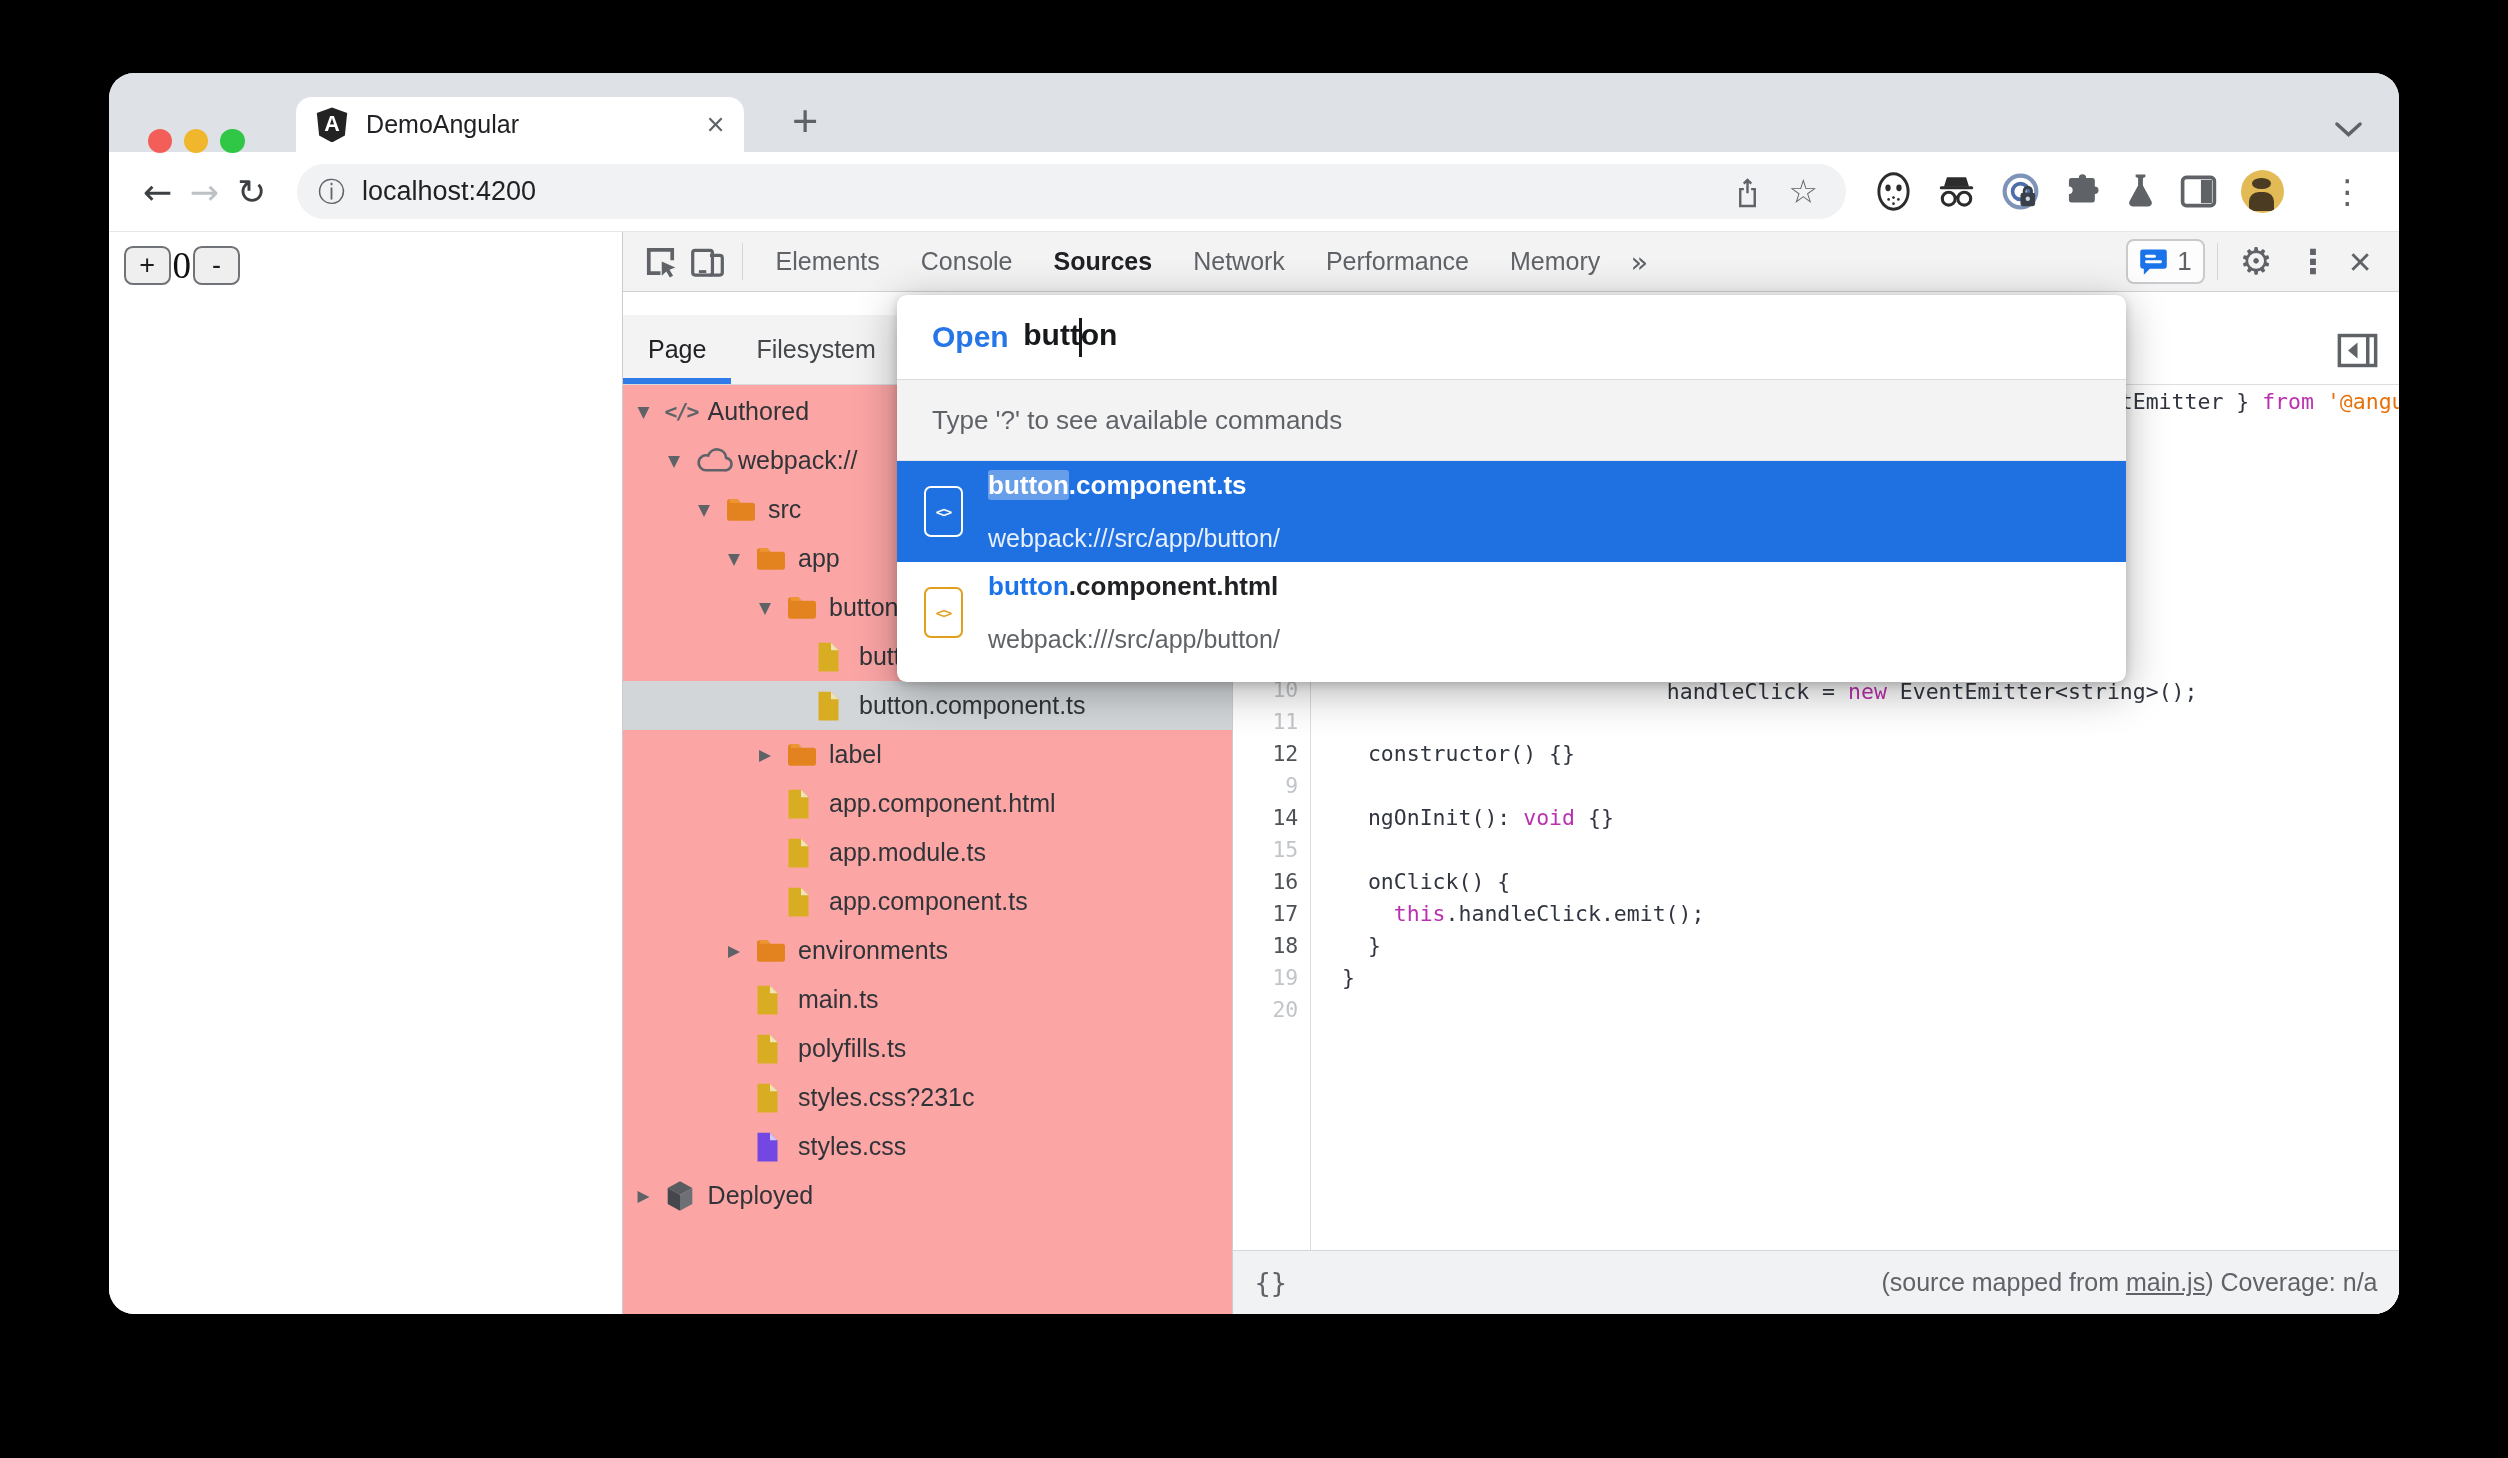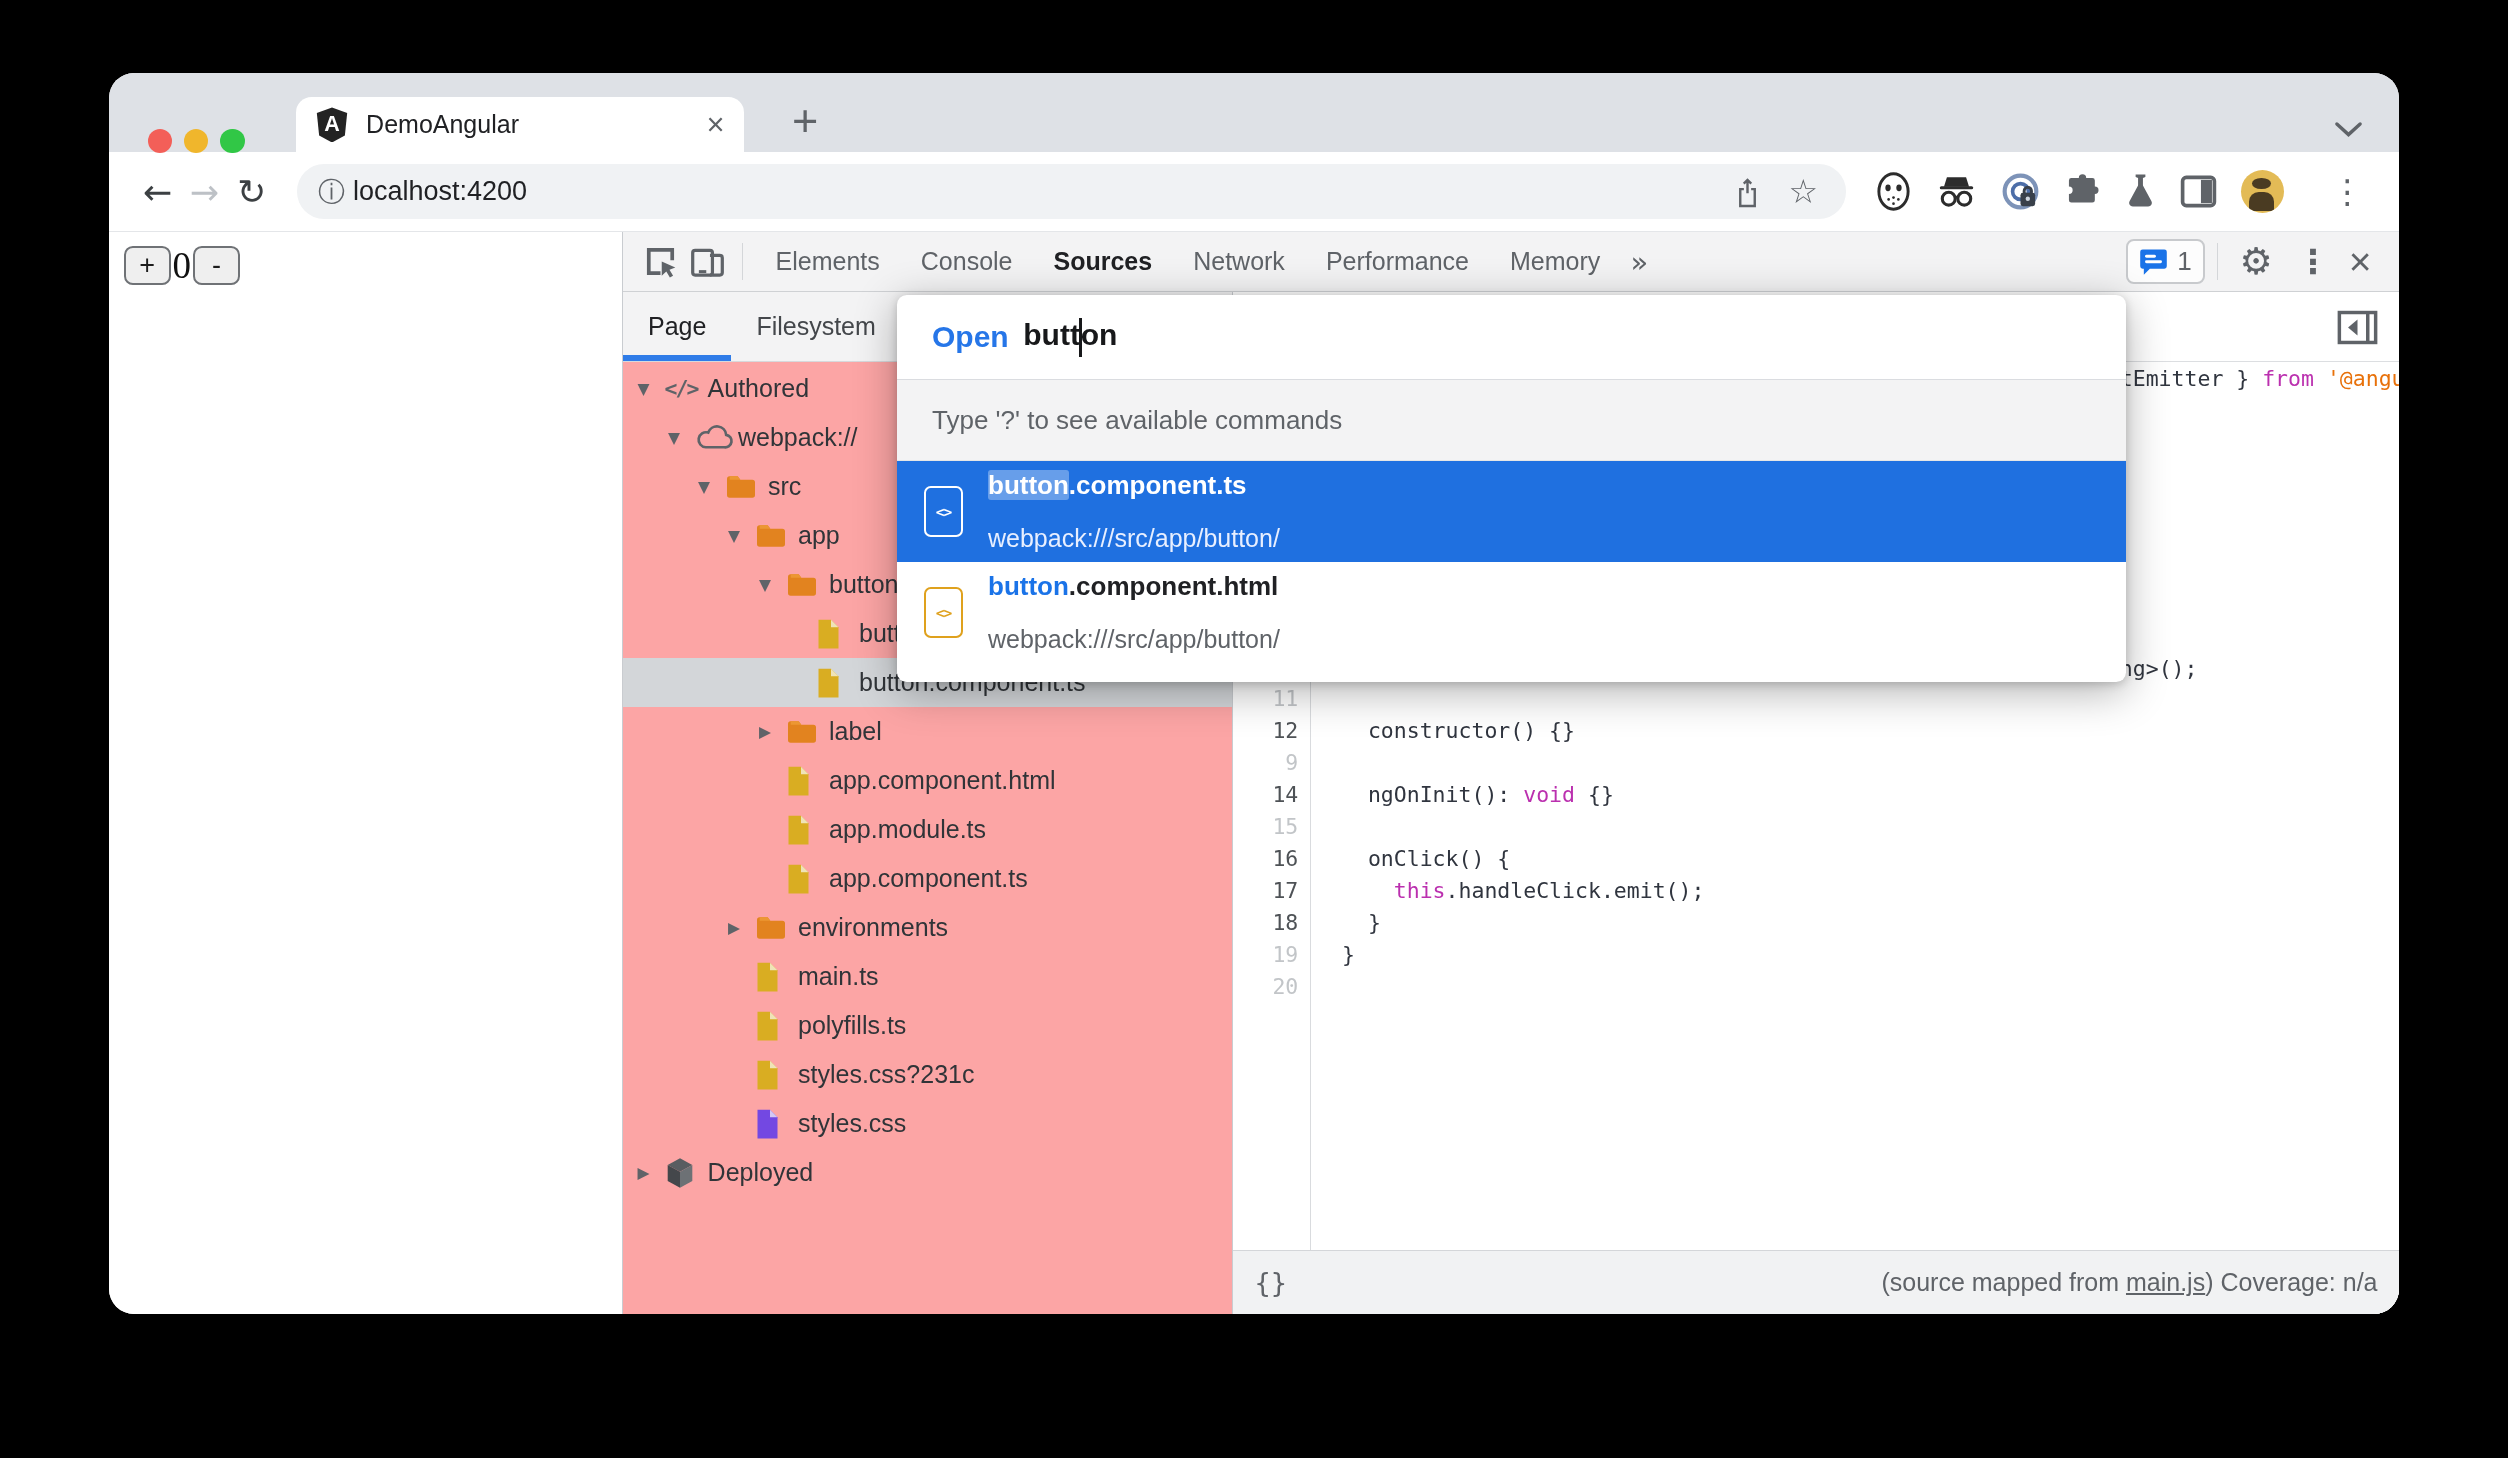--- a/index.html
+++ b/index.html
@@ -22,37 +22,37 @@
   .newtab { position:absolute; left:683px; top:21.5px; font-size:45px; color:#5f6368; font-weight:300; }
   .strip-chev { position:absolute; right:35px; top:47px; }
 
   
   .addrrow { height:80px; background:#fff; border-bottom:1px solid #e4e6e9; display:flex; align-items:center; padding:0 25px; }
   .navbtn { font-size:35px; color:#3c4043; width:47px; text-align:center; font-family:"DejaVu Sans",sans-serif; }
   .navbtn.disabled { color:#bdc1c6; }
   .omnibox { margin-left:21.5px; width:1549px; height:55px; background:#f0f2f4; border-radius:27px;
              display:flex; align-items:center; padding:0 21.5px; }
   .info-ic { font-size:27px; color:#5f6368; font-family:"DejaVu Sans",sans-serif; }
-  .url { font-size:27px; color:#202124; margin-left:8px; }
+  .url { font-size:27px; color:#202124; margin-left:17px; }
   .omni-right { margin-left:auto; display:flex; align-items:center; gap:27px; padding-right:5.9px; }
   .star { font-size:33px; color:#5f6368; font-family:"DejaVu Sans",sans-serif; }
   .ext-row { display:flex; align-items:center; gap:23.4px; margin-left:29px; }
   .menu-dots { font-size:33px; color:#5f6368; font-family:"DejaVu Sans",sans-serif; margin-left:23.4px; letter-spacing:0; }
   .avatar { width:43px; height:43px; border-radius:50%; background:#e3bb56; position:relative; overflow:hidden; }
   .avatar::after { content:""; position:absolute; left:10.7px; top:7.8px; width:19.5px; height:11.7px; border-radius:50%; background:#4a3b22; }
   .avatar::before { content:""; position:absolute; left:7.8px; top:21.5px; width:25px; height:19.5px; border-radius:9.8px 9.8px 0 0; background:#4a3b22; }
 
   
   .content { position:absolute; top:159px; left:0; right:0; bottom:0; display:flex; }
   .page-area { width:513px; background:#fff; padding:13.7px 0 0 14.6px; display:flex; align-items:flex-start; }
   .cbtn { width:47px; height:39px; border:2px solid #6f7276; border-radius:8.8px; background:#efefef;
           font-size:27px; color:#1c1c1c; display:flex; align-items:center; justify-content:center; }
   .cval { font-family:"Liberation Serif",serif; font-size:37px; color:#111; margin:0 2px; line-height:39px; }
 
-  .devtools { flex:1; border-left:1px solid #c9ccd0; display:flex; flex-direction:column; background:#fff; }
+  .devtools { flex:1; border-left:1px solid #c9ccd0; display:flex; flex-direction:column; background:#fff;gap:23px; }
 
   
   .dt-toolbar { height:60px; background:#f3f3f4; border-bottom:1px solid #cfd1d4;
                 display:flex; align-items:center; padding:0 13.7px; flex:none; }
   .tb-ic { display:flex; align-items:center; justify-content:center; width:47px; height:47px; }
   .tb-sep { width:1px; height:37px; background:#d4d6d9; margin:0 11.7px; }
   .dt-tabs { display:flex; height:100%; }
   .dt-tab { padding:0 20.5px; font-size:25px; color:#5f6368; display:flex; align-items:center; }
   .dt-tab.active { color:#202124; font-weight:600; }
   .chev-more { font-size:29px; color:#5f6368; margin:0 9.8px; font-family:"DejaVu Sans",sans-serif; }

